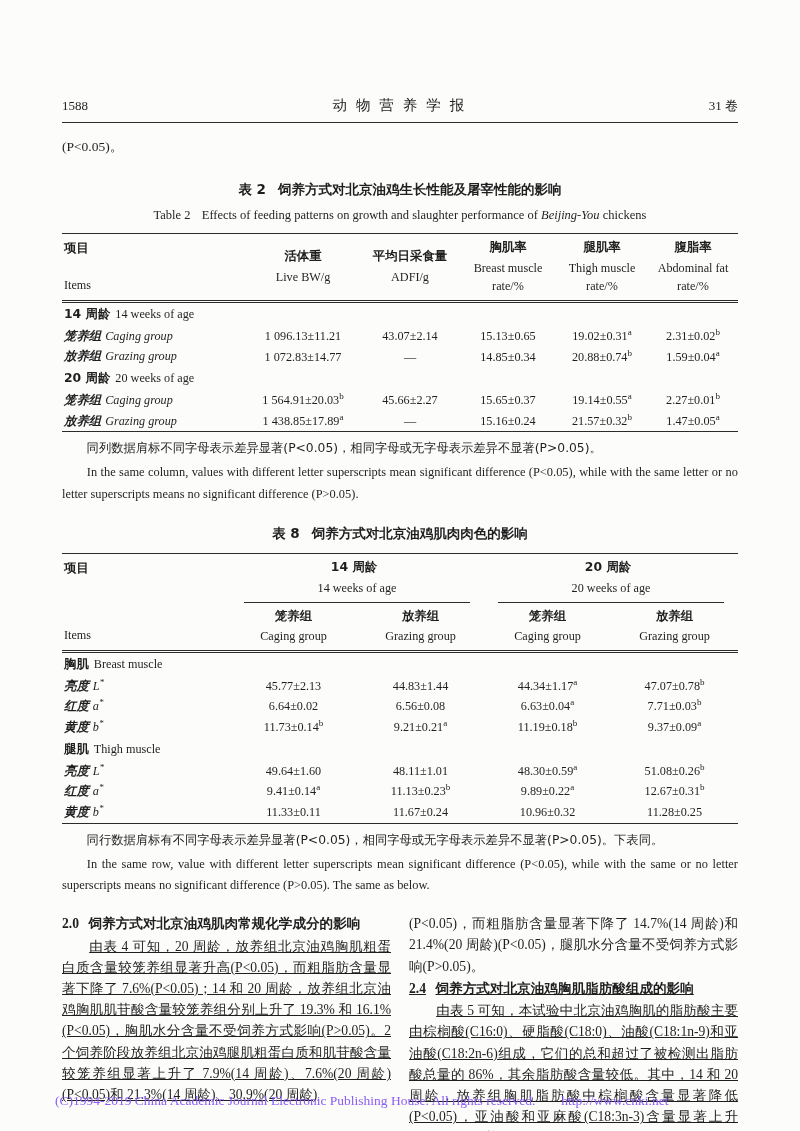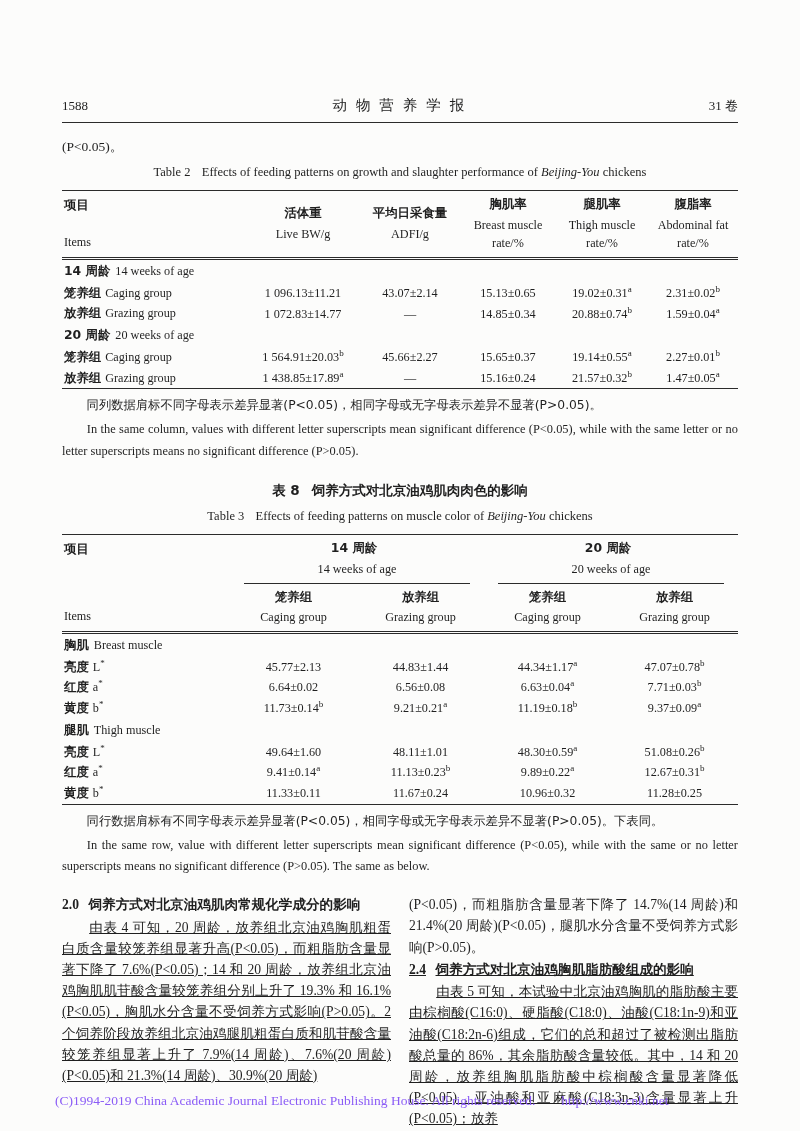--- a/index.html
+++ b/index.html
@@ -74,21 +74,21 @@
   th .en { display: block; line-height: 1.5; }
   .items-th { text-align: left; }
   .items-th .inner {
     display: flex; flex-direction: column; justify-content: space-between;
     height: 58px; padding: 2px 0;
   }
   .items-th3 .inner {
     display: flex; flex-direction: column; justify-content: space-between;
     height: 88px; padding: 2px 0; text-align: left;
   }
-  .row-label { text-align: left; }
+  .row-label { text-align: left; font-style: italic; }
   .row-label .cn { margin-right: 4px; }
   .span-row td { text-align: left; padding-top: 3px; padding-bottom: 3px; }
   .span-row .cn { margin-right: 5px; }
   td sup, .sup-star { font-size: 9px; }
   sup { line-height: 0; }
   .t2 td, .t3 td { height: 20px; }
 
   .group-th { padding: 2px 0 0 0; }
   .group-inner {
     margin: 0 14px;
@@ -152,20 +152,23 @@
 
     <div class="running-head">
       <span>1588</span>
       <span class="journal-title">动物营养学报</span>
       <span>31 卷</span>
     </div>
     <div class="head-rule"></div>
 
     <div class="intro-line">(P&lt;0.05)。</div>
 
+    <div class="tbl-title-cn">
+      <span class="lbl">表 2</span><span>饲养方式对北京油鸡生长性能及屠宰性能的影响</span>
+    </div>
     <div class="tbl-title-en">
       <span class="lbl">Table 2</span><span>Effects of feeding patterns on growth and slaughter performance of </span><span class="it">Beijing-You</span><span> chickens</span>
     </div>
 
     <table class="t2">
       <colgroup>
         <col style="width:184px">
           <col style="width:114px">
           <col style="width:100px">
         <col style="width:96px">
@@ -245,23 +248,20 @@
           <td><span>1.47±0.05</span><sup>a</sup></td>
         </tr>
       </tbody>
     </table>
 
     <div class="note-cn">同列数据肩标不同字母表示差异显著(P&lt;0.05)，相同字母或无字母表示差异不显著(P&gt;0.05)。</div>
     <div class="note-en">In the same column, values with different letter superscripts mean significant difference (P&lt;0.05), while with the same letter or no letter superscripts means no significant difference (P&gt;0.05).</div>
 
     <div class="tbl-title-cn" style="margin-top:19px;">
       <span class="lbl">表 8</span><span>饲养方式对北京油鸡肌肉肉色的影响</span>
-    </div>
-    <div class="tbl-title-en">
-      <span class="lbl">Table 3</span><span>Effects of feeding patterns on muscle color of </span><span class="it">Beijing-You</span><span> chickens</span>
     </div>
 
     <table class="t3">
       <colgroup>
         <col style="width:168px">
           <col style="width:127px">
           <col style="width:127px">
         <col style="width:127px">
           <col style="width:127px">
       </colgroup>

